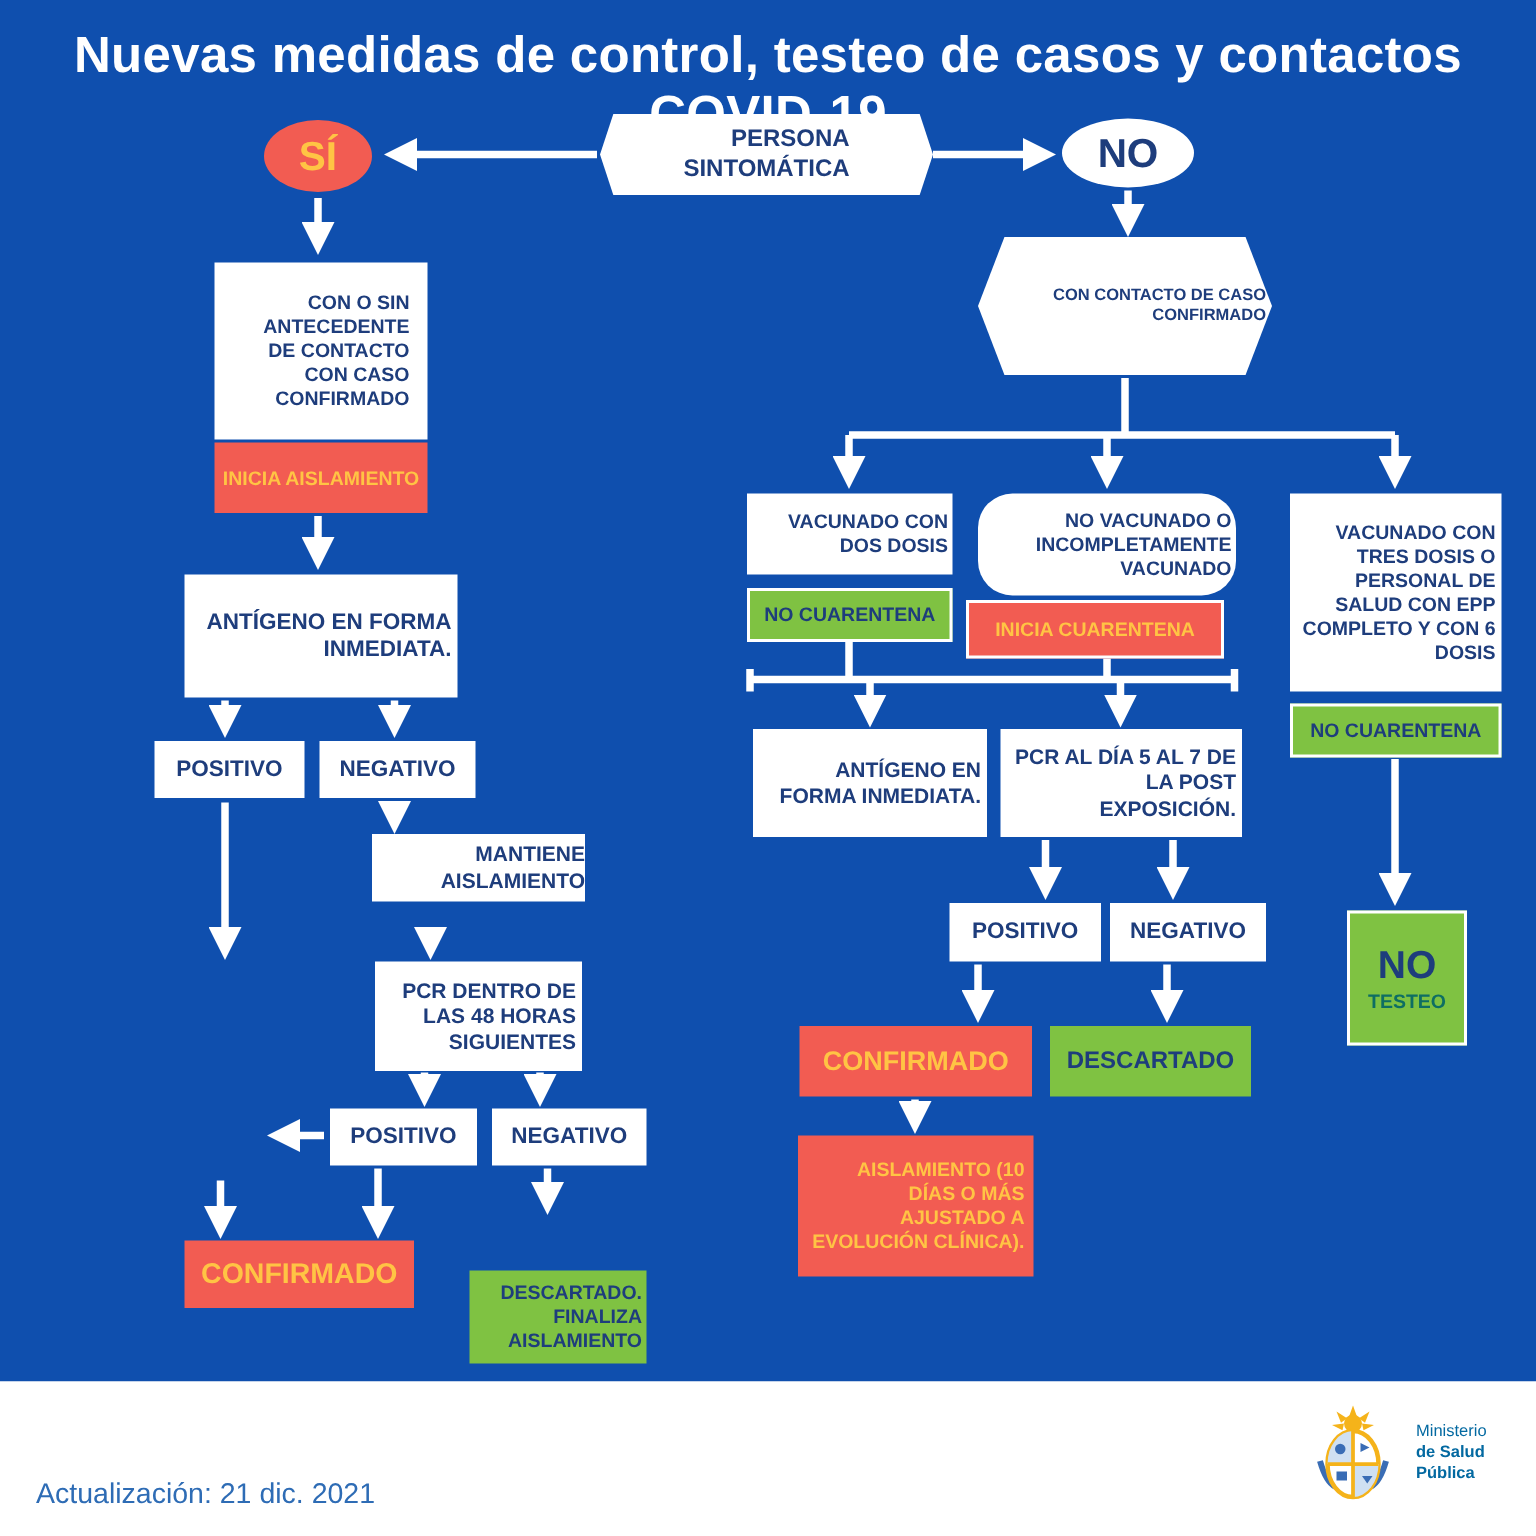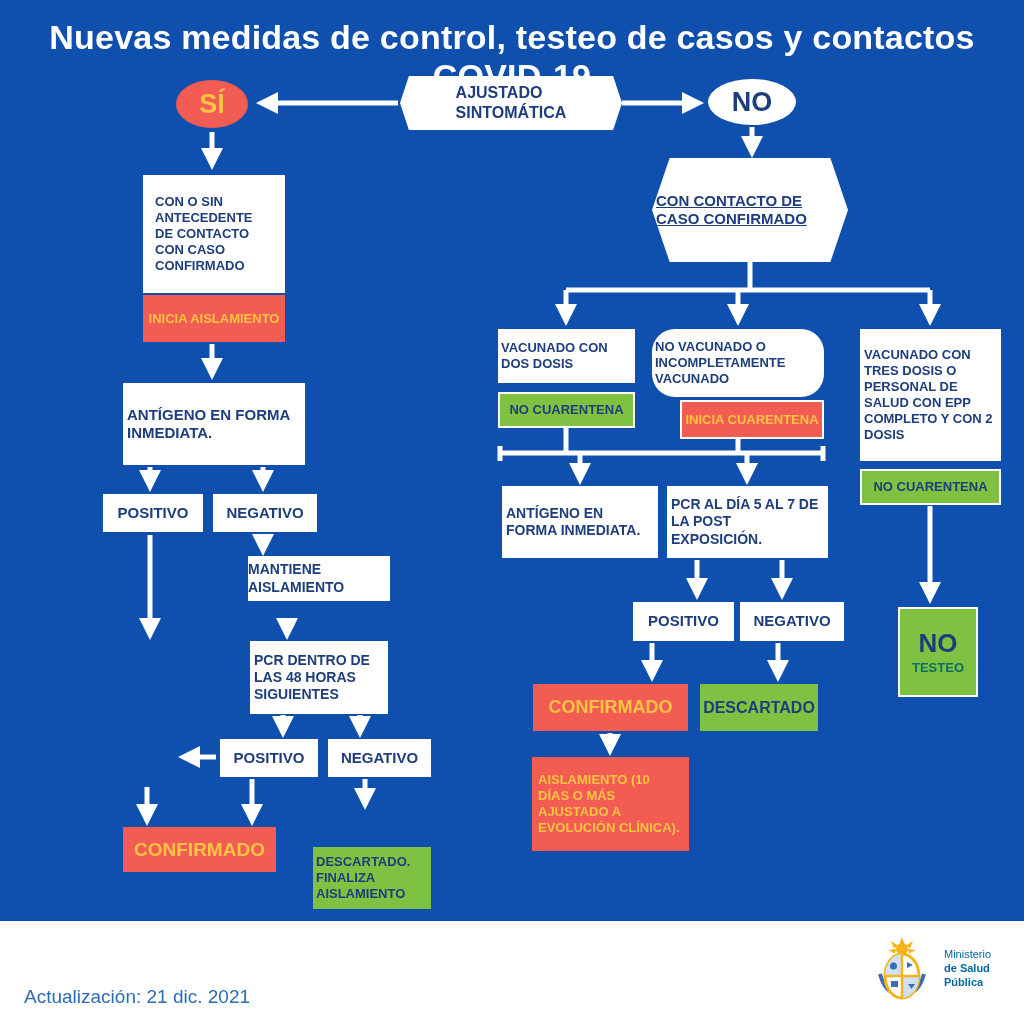--- a/index.html
+++ b/index.html
@@ -8,21 +8,21 @@
     background:#ffffff;
     font-family:"Liberation Sans","DejaVu Sans",sans-serif;
   }
   .blue-field{position:absolute;left:0;top:0;width:1024px;height:921px;background:var(--bg,#0f4fae);}
   .title{
     position:absolute;left:0;top:18px;width:1024px;text-align:center;
     color:#ffffff;font-size:34px;font-weight:bold;letter-spacing:.2px;
   }
   .node{
     position:absolute;box-sizing:border-box;display:flex;flex-direction:column;
-    align-items:center;justify-content:center;text-align:left;
+    align-items:center;justify-content:center;text-align:right;
     font-weight:bold;line-height:1.22;white-space:pre-line;
   }
   .white{background:#ffffff;color:var(--navy,#1e3d7c);}
   .red{background:var(--red,#f25c52);color:var(--yellow,#ffc444);}
   .green{background:var(--green,#7fc242);color:var(--navy,#1e3d7c);}
   .bordered{border:2px solid #ffffff;}
   .ellipse{border-radius:50%;}
   .hex{clip-path:polygon(4% 0%,96% 0%,100% 50%,96% 100%,4% 100%,0% 50%);}
   .hex2{clip-path:polygon(9% 0%,91% 0%,100% 50%,91% 100%,9% 100%,0% 50%);}
   svg.wires{position:absolute;left:0;top:0;pointer-events:none;}
@@ -82,50 +82,50 @@
       <line x1="782" y1="560" x2="782" y2="594" marker-end="url(#ah)"></line>
       <line x1="652" y1="643" x2="652" y2="676" marker-end="url(#ah)"></line>
       <line x1="778" y1="643" x2="778" y2="676" marker-end="url(#ah)"></line>
       <line x1="610" y1="733" x2="610" y2="750" marker-end="url(#ah)"></line>
       <line x1="930" y1="506" x2="930" y2="598" marker-end="url(#ah)"></line>
     </g>
   </svg>
 
   <div class="title">Nuevas medidas de control, testeo de casos y contactos COVID-19</div>
 
-  <div class="node white hex" style="left:400px;top:76px;width:222px;height:54px;font-size:16px;">AJUSTADO
+  <div class="node white hex" style="left:400px;top:76px;width:222px;height:54px;font-size:16px;">PERSONA
 SINTOMÁTICA</div>
   <div class="node red ellipse" style="left:176px;top:80px;width:72px;height:48px;font-size:27px;">SÍ</div>
   <div class="node white ellipse" style="left:708px;top:79px;width:88px;height:46px;font-size:27px;">NO</div>
 
   <div class="node white" style="left:143px;top:175px;width:142px;height:118px;font-size:13px;padding:12px;">CON O SIN ANTECEDENTE DE CONTACTO CON CASO CONFIRMADO</div>
   <div class="node red" style="left:143px;top:295px;width:142px;height:47px;font-size:13px;">INICIA AISLAMIENTO</div>
   <div class="node white" style="left:123px;top:383px;width:182px;height:82px;font-size:15px;padding:4px;">ANTÍGENO EN FORMA INMEDIATA.</div>
   <div class="node white" style="left:103px;top:494px;width:100px;height:38px;font-size:15px;">POSITIVO</div>
   <div class="node white" style="left:213px;top:494px;width:104px;height:38px;font-size:15px;">NEGATIVO</div>
   <div class="node white" style="left:248px;top:556px;width:142px;height:45px;font-size:14px;padding:0;">MANTIENE AISLAMIENTO</div>
   <div class="node white" style="left:250px;top:641px;width:138px;height:73px;font-size:14px;padding:4px;">PCR DENTRO DE LAS 48 HORAS SIGUIENTES</div>
   <div class="node white" style="left:220px;top:739px;width:98px;height:38px;font-size:15px;">POSITIVO</div>
   <div class="node white" style="left:328px;top:739px;width:103px;height:38px;font-size:15px;">NEGATIVO</div>
   <div class="node red" style="left:123px;top:827px;width:153px;height:45px;font-size:19px;">CONFIRMADO</div>
   <div class="node green" style="left:313px;top:811px;width:118px;height:62px;font-size:13px;padding:3px;margin-top:36px;">DESCARTADO. FINALIZA AISLAMIENTO</div>
 
-  <div class="node white hex2" style="left:652px;top:158px;width:196px;height:104px;font-size:15px;padding:4px;text-decoration:underline;">CON CONTACTO DE CASO CONFIRMADO</div>
+  <div class="node white hex2" style="left:652px;top:158px;width:196px;height:92px;font-size:11px;padding:4px;">CON CONTACTO DE CASO CONFIRMADO</div>
   <div class="node white" style="left:498px;top:329px;width:137px;height:54px;font-size:13px;padding:3px;">VACUNADO CON DOS DOSIS</div>
   <div class="node green bordered" style="left:498px;top:392px;width:137px;height:36px;font-size:13px;">NO CUARENTENA</div>
   <div class="node white" style="left:652px;top:329px;width:172px;height:68px;font-size:13px;padding:3px;border-radius:23px;">NO VACUNADO O INCOMPLETAMENTE VACUNADO</div>
-  <div class="node red bordered" style="left:680px;top:400px;width:144px;height:39px;font-size:13px;">INICIA CUARENTENA</div>
-  <div class="node white" style="left:860px;top:329px;width:141px;height:132px;font-size:13px;padding:4px;">VACUNADO CON TRES DOSIS O PERSONAL DE SALUD CON EPP COMPLETO Y CON 2 DOSIS</div>
+  <div class="node red bordered" style="left:644px;top:400px;width:172px;height:39px;font-size:13px;">INICIA CUARENTENA</div>
+  <div class="node white" style="left:860px;top:329px;width:141px;height:132px;font-size:13px;padding:4px;">VACUNADO CON TRES DOSIS O PERSONAL DE SALUD CON EPP COMPLETO Y CON 6 DOSIS</div>
   <div class="node green bordered" style="left:860px;top:469px;width:141px;height:36px;font-size:13px;">NO CUARENTENA</div>
   <div class="node white" style="left:502px;top:486px;width:156px;height:72px;font-size:14px;padding:4px;">ANTÍGENO EN FORMA INMEDIATA.</div>
   <div class="node white" style="left:667px;top:486px;width:161px;height:72px;font-size:14px;padding:4px;">PCR AL DÍA 5 AL 7 DE LA POST EXPOSICIÓN.</div>
   <div class="node white" style="left:633px;top:602px;width:101px;height:39px;font-size:15px;">POSITIVO</div>
   <div class="node white" style="left:740px;top:602px;width:104px;height:39px;font-size:15px;">NEGATIVO</div>
   <div class="node red" style="left:533px;top:684px;width:155px;height:47px;font-size:18px;">CONFIRMADO</div>
-  <div class="node green" style="left:700px;top:684px;width:118px;height:47px;font-size:16px;">DESCARTADO</div>
+  <div class="node green" style="left:700px;top:684px;width:134px;height:47px;font-size:16px;">DESCARTADO</div>
   <div class="node red" style="left:532px;top:757px;width:157px;height:94px;font-size:13px;padding:6px;">AISLAMIENTO (10 DÍAS O MÁS AJUSTADO A EVOLUCIÓN CLÍNICA).</div>
   <div class="node green bordered" style="left:898px;top:607px;width:80px;height:90px;">
     <span style="font-size:26px;color:#1e3d7c;">NO</span>
     <span style="font-size:13px;color:#0e6e63;">TESTEO</span>
   </div>
 
   <div class="footer-band"></div>
   <div class="updated">Actualización: 21 dic. 2021</div>
 
   <svg class="coat" width="68" height="68" viewBox="0 0 68 68">

